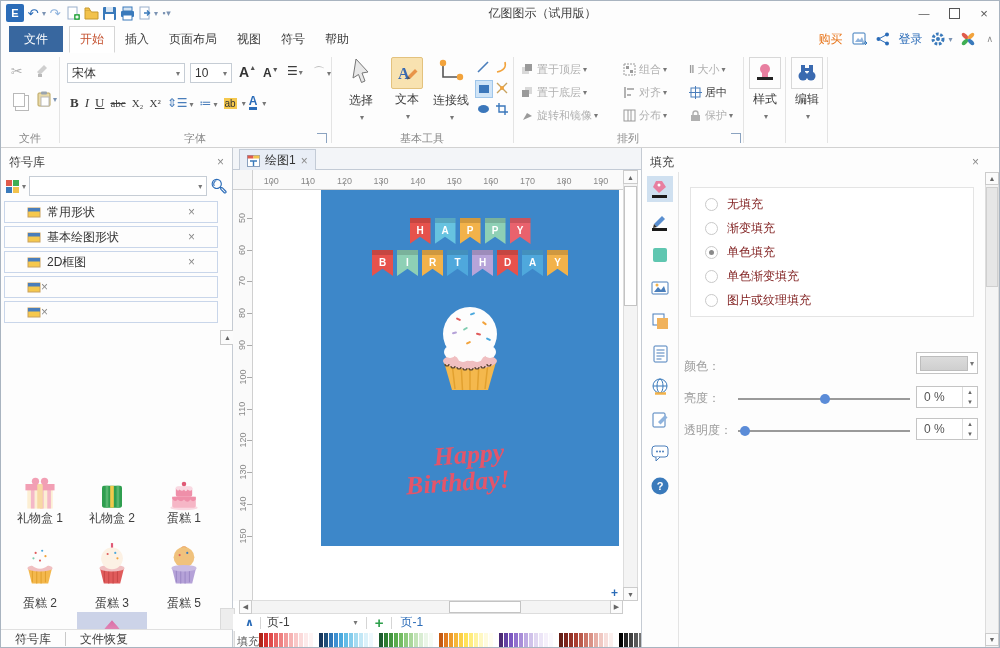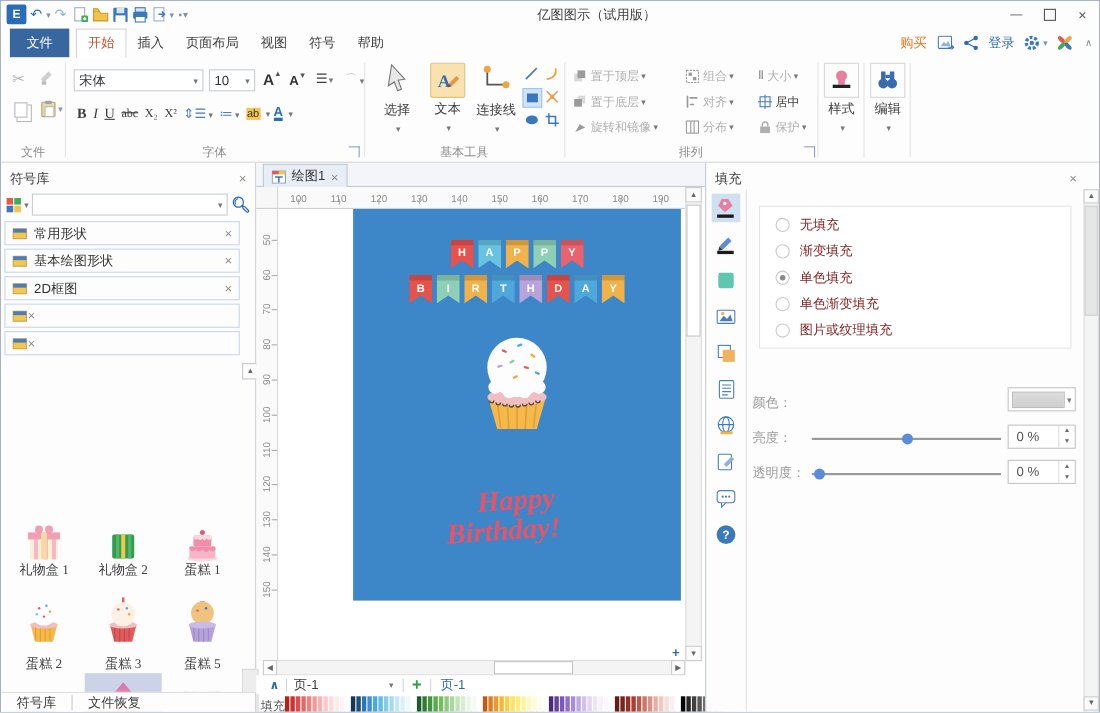--- a/index.html
+++ b/index.html
@@ -24,24 +24,24 @@
   .gdiv{position:absolute;top:4px;width:1px;height:86px;background:#e4e4e4;}
   .glabel{position:absolute;top:78px;font-size:11px;color:#8a8a8a;text-align:center;}
   .combo{border:1px solid #c6cdd5;background:#fff;height:20px;display:flex;align-items:center;padding:0 4px;box-sizing:border-box;}
   .fbtn{font-size:13px;color:#3d3d3d;margin:0 3px;font-family:"Liberation Serif","DejaVu Serif",serif;}
   .bigbtn{position:absolute;top:4px;width:40px;text-align:center;}
   .bigbtn .lbl{font-size:12px;color:#3d3d3d;margin-top:2px;}
   .arrit{position:absolute;height:20px;display:flex;align-items:center;font-size:11px;}
   .launcher{position:absolute;top:80px;width:9px;height:9px;border-left:1px solid #8ba3c0;border-bottom:1px solid #8ba3c0;transform:rotate(180deg);}
   
   #leftpanel{left:0;top:147px;width:232px;height:500px;background:#fdfdfd;border-right:1px solid #c5cbd3;box-sizing:border-box;}
-  .cat{position:absolute;left:3px;width:214px;height:22px;border:1px solid #c9d6ea;background:#fdfdfd;display:flex;align-items:center;padding:0 6px;box-sizing:border-box;}
+  .cat{position:absolute;left:3px;width:214px;height:22px;border:1px solid #c9d6ea;background:#fdfdfd;display:flex;align-items:center;padding:0 22px;box-sizing:border-box;}
   .cat span.cl{margin-left:6px;flex:1;}
   .xbtn{color:#8a8a8a;font-size:12px;}
-  .symlbl{position:absolute;width:70px;text-align:center;font-size:12px;color:#3d3d3d;font-family:Liberation Serif, serif;}
+  .symlbl{position:absolute;width:70px;text-align:center;font-size:12px;color:#3d3d3d;}
   .thumb{position:absolute;width:70px;display:flex;justify-content:center;}
   .sbarrow{position:absolute;left:219px;width:13px;height:13px;border:1px solid #c9c9c9;background:#fbfbfb;font-size:7px;color:#666;display:flex;align-items:center;justify-content:center;}
   
   #doctabbar{left:232px;top:147px;width:408px;height:22px;background:#f3f5f8;border-bottom:1px solid #c3cbd6;box-sizing:border-box;}
   #doctab{position:absolute;left:6px;top:1px;height:21px;background:#e9eef6;border:1px solid #c3cbd6;border-bottom:none;display:flex;align-items:center;padding:0 7px;gap:5px;}
   .ruler{background:#fafafa;overflow:hidden;}
   .hcell{flex:0 0 36.6px;position:relative;font-size:9px;color:#888;text-align:center;padding-top:2px;box-sizing:border-box;}
   .hcell::after{content:"";position:absolute;left:50%;bottom:0;width:1px;height:5px;background:#aaa;}
   .vcell{height:31.8px;position:relative;font-size:9px;color:#888;display:flex;align-items:center;justify-content:center;}
   .vcell span{transform:rotate(-90deg);display:block;}

